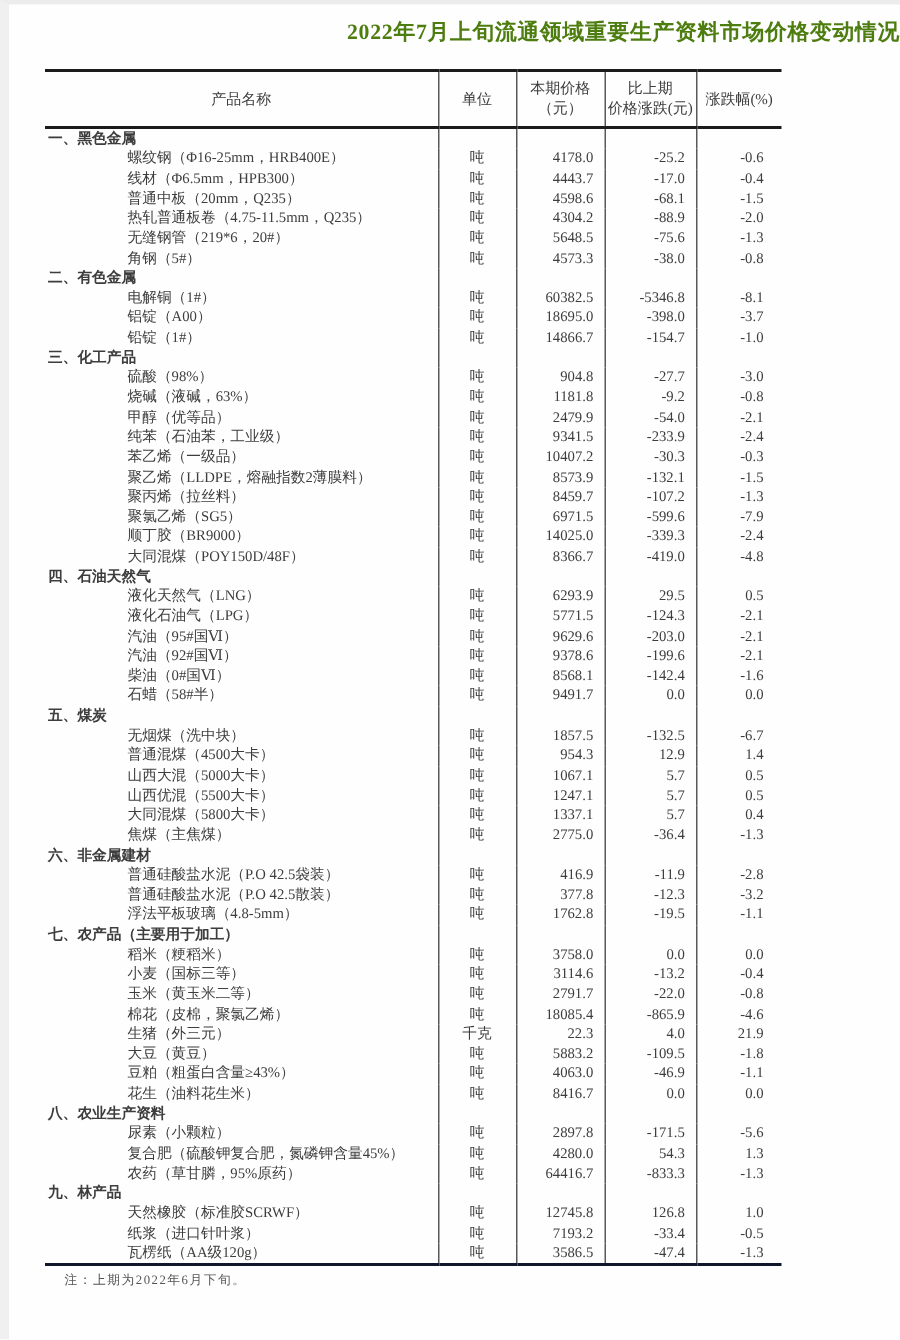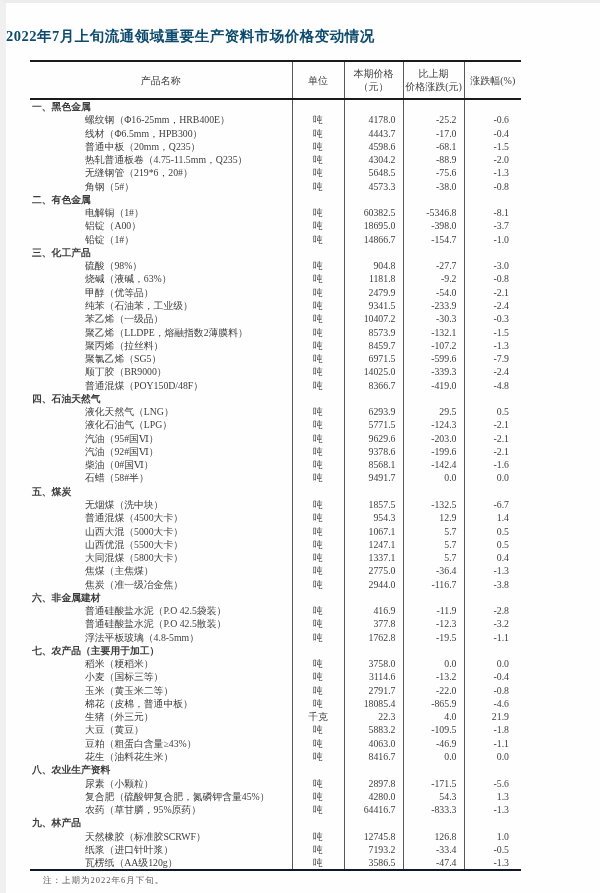--- a/index.html
+++ b/index.html
@@ -8,26 +8,26 @@
     width:600px;height:893px;
     background:#fefefe;
     box-sizing:border-box;
     border-top:3px solid #ececec;
     border-left:6px solid #f0f0f1;
     font-family:"Liberation Serif","DejaVu Serif",serif;
     color:#3d3d3d;
     overflow:hidden;
   }
   .title{
-    margin:24px 0 14px 0;
-    text-align:left;
+    margin:10px 0 14px 0;
+    text-align:right;
     font-size:14.5px;
     line-height:19px;
     font-weight:bold;
-    color:#0c4a6e;
+    color:#4d7c0f;
     letter-spacing:0.5px;
   }
   table.price{
     border-collapse:collapse;
     table-layout:fixed;
     margin-left:24px;
     width:491px;
   }
   col.c1{width:262px;} col.c2{width:52px;} col.c3{width:59px;} col.c4{width:61px;} col.c5{width:57px;}
   thead th{
@@ -231,21 +231,21 @@
           <td class="bl num pct">-7.9</td>
         </tr>
         <tr>
           <td class="name prod">顺丁胶（BR9000）</td>
           <td class="bl unit">吨</td>
           <td class="bl num">14025.0</td>
           <td class="bl num">-339.3</td>
           <td class="bl num pct">-2.4</td>
         </tr>
         <tr>
-          <td class="name prod">普通混煤（POY150D/48F）</td>
+          <td class="name prod">大同混煤（POY150D/48F）</td>
           <td class="bl unit">吨</td>
           <td class="bl num">8366.7</td>
           <td class="bl num">-419.0</td>
           <td class="bl num pct">-4.8</td>
         </tr>
         <tr>
           <td class="name sec">四、石油天然气</td>
           <td class="bl"></td>
           <td class="bl"></td>
           <td class="bl"></td>
@@ -336,27 +336,20 @@
           <td class="bl num pct">0.4</td>
         </tr>
         <tr>
           <td class="name prod">焦煤（主焦煤）</td>
           <td class="bl unit">吨</td>
           <td class="bl num">2775.0</td>
           <td class="bl num">-36.4</td>
           <td class="bl num pct">-1.3</td>
         </tr>
         <tr>
-          <td class="name prod">焦炭（准一级冶金焦）</td>
-          <td class="bl unit">吨</td>
-          <td class="bl num">2944.0</td>
-          <td class="bl num">-116.7</td>
-          <td class="bl num pct">-3.8</td>
-        </tr>
-        <tr>
           <td class="name sec">六、非金属建材</td>
           <td class="bl"></td>
           <td class="bl"></td>
           <td class="bl"></td>
           <td class="bl"></td>
         </tr>
         <tr>
           <td class="name prod">普通硅酸盐水泥（P.O 42.5袋装）</td>
           <td class="bl unit">吨</td>
           <td class="bl num">416.9</td>
@@ -399,21 +392,21 @@
           <td class="bl num pct">-0.4</td>
         </tr>
         <tr>
           <td class="name prod">玉米（黄玉米二等）</td>
           <td class="bl unit">吨</td>
           <td class="bl num">2791.7</td>
           <td class="bl num">-22.0</td>
           <td class="bl num pct">-0.8</td>
         </tr>
         <tr>
-          <td class="name prod">棉花（皮棉，普通中板）</td>
+          <td class="name prod">棉花（皮棉，聚氯乙烯）</td>
           <td class="bl unit">吨</td>
           <td class="bl num">18085.4</td>
           <td class="bl num">-865.9</td>
           <td class="bl num pct">-4.6</td>
         </tr>
         <tr>
           <td class="name prod">生猪（外三元）</td>
           <td class="bl unit">千克</td>
           <td class="bl num">22.3</td>
           <td class="bl num">4.0</td>

